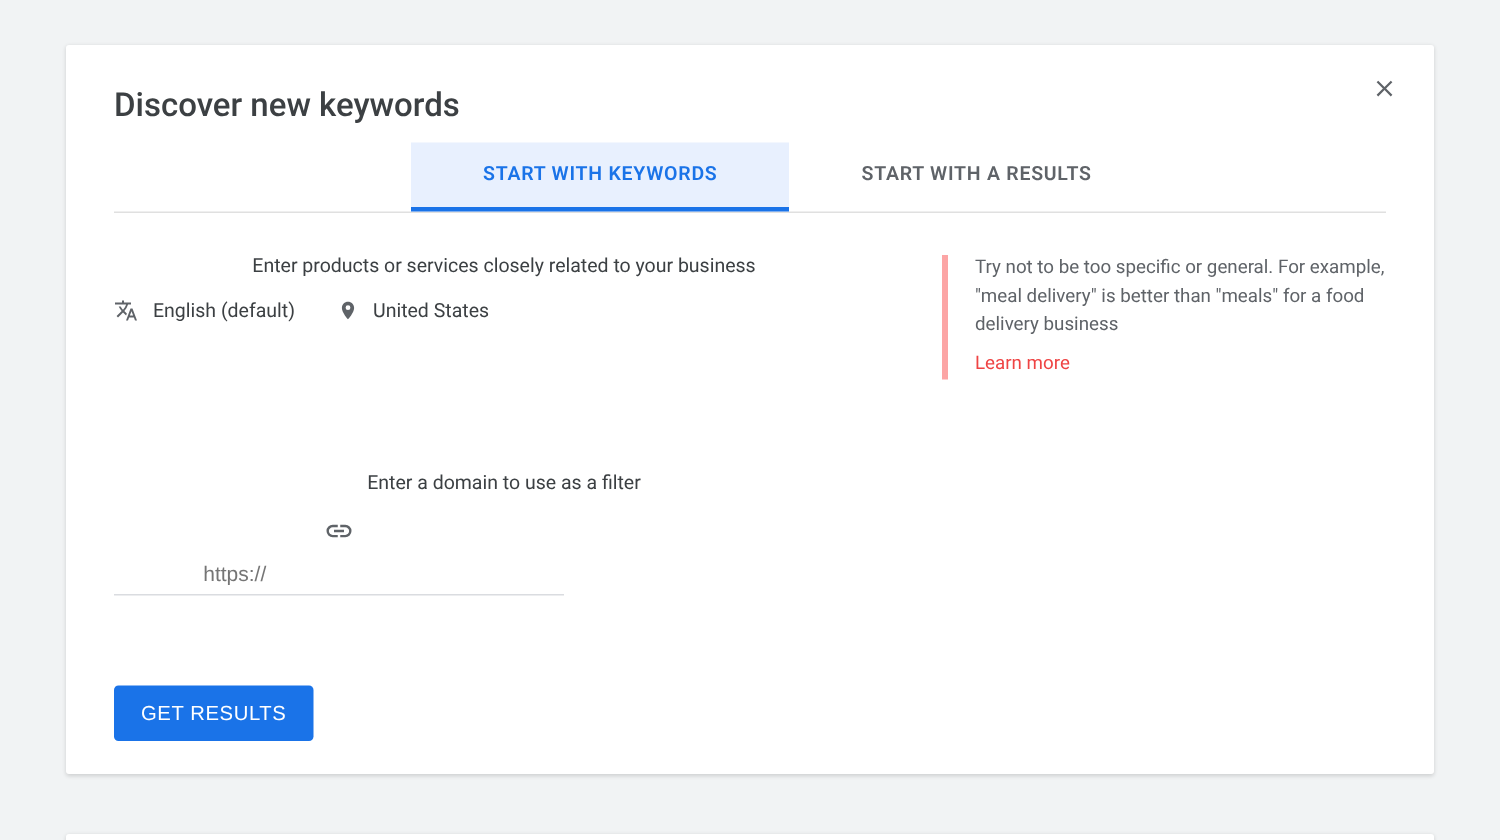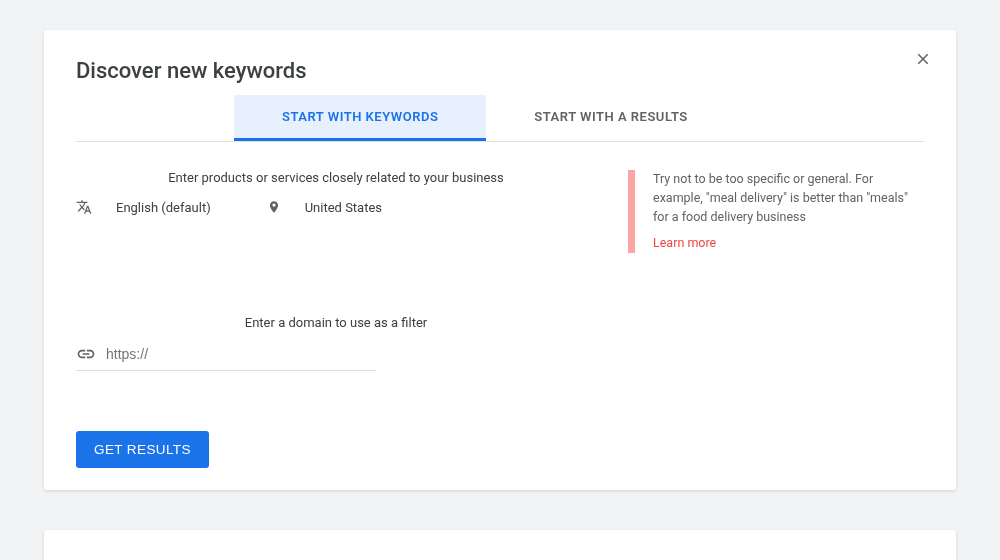--- a/index.html
+++ b/index.html
@@ -46,29 +46,30 @@
     font-size: 13px;
     font-weight: 600;
     letter-spacing: 0.5px;
     color: #5f6368;
     cursor: pointer;
   }
   .tab.active {
     color: #1a73e8;
     background: #e8f0fe;
     border-bottom: 3px solid #1a73e8;
+    margin-left: 40px;
   }
   .row {
     display: flex;
     gap: 32px;
   }
   .left-col { flex: 0 0 520px; }
   .right-col {
     flex: 1;
-    border-left: 7px solid #fca5a5;
+    border-left: 4px solid #fca5a5;
     padding-left: 18px;
     font-size: 12.5px;
     color: #5f6368;
     line-height: 1.5;
   }
   .field-label {
     font-size: 13px;
     color: #3c4043;
     margin-bottom: 10px;
     text-align: center;
@@ -83,34 +84,35 @@
   .search-field input {
     border: none;
     outline: none;
     font-size: 16px;
     flex: 1;
     color: #202124;
   }
   .meta-row {
     display: flex;
     align-items: center;
-    gap: 24px;
+    gap: 10px;
     margin-top: 14px;
     font-size: 13px;
     color: #3c4043;
   }
   .meta-row .sep { width: 8px; }
   .domain-row { margin-top: 62px; }
   .domain-field {
     display: flex;
     align-items: center;
     border-bottom: 1px solid #dadce0;
     padding: 4px 0 6px 0;
     gap: 10px;
     width: 300px;
+    flex-direction: column;
   }
   .domain-field input {
     border: none;
     outline: none;
     font-size: 14px;
     flex: 1;
     color: #5f6368;
   }
   .learn-link {
     color: #ef4444;

